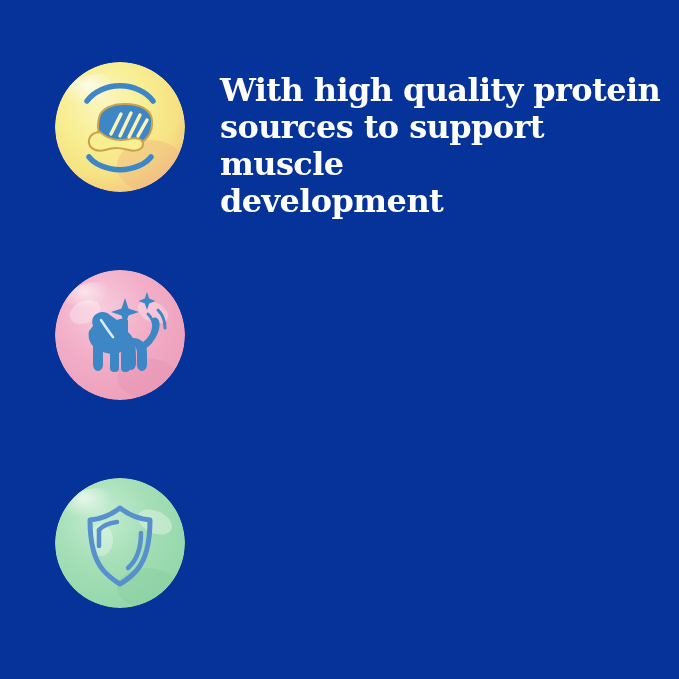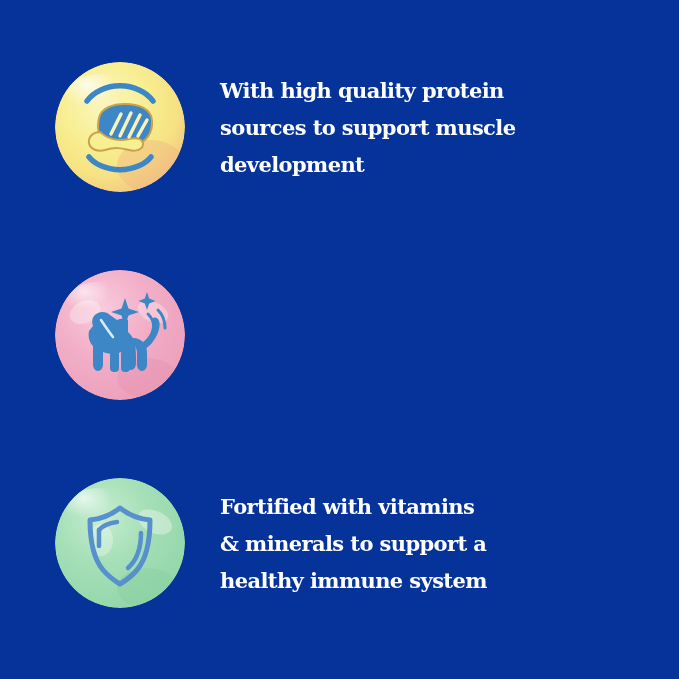--- a/index.html
+++ b/index.html
@@ -47,21 +47,21 @@
     height: 130px;
     display: block;
   }
 
   .benefit-text {
     flex: 1 1 auto;
     margin-left: 35px;
     margin-top: 10px;
     color: #ffffff;
     font-family: "DejaVu Serif", "Liberation Serif", serif;
-    font-size: 21px;
+    font-size: 32px;
     font-weight: bold;
     line-height: 37px;
     letter-spacing: -0.6px;
     white-space: pre-line;
     padding-right: 12px;
   }
   .benefit-text.indent-last {
     
   }
 </style>
@@ -196,18 +196,15 @@
         </g>
 
         <path d="M65 30 C56 37 46 41 35 42 C35 62 38 80 48 92 C54 99 60 103 65 106
                  C70 103 76 99 82 92 C92 80 95 62 95 42 C84 41 74 37 65 30 Z" fill="none" stroke="#5790CC" stroke-width="5" stroke-linejoin="round" stroke-linecap="round"></path>
 
         <path d="M44 52 L44 68" fill="none" stroke="#5790CC" stroke-width="4.5" stroke-linecap="round"></path>
         <path d="M44 52 C48 47 55 45 62 44" fill="none" stroke="#5790CC" stroke-width="4.5" stroke-linecap="round"></path>
         <path d="M86 55 C86 70 82 82 73 90" fill="none" stroke="#5790CC" stroke-width="4.5" stroke-linecap="round"></path>
       </svg>
     </div>
-    <div class="benefit-text">Fortified with vitamins
-&amp; minerals to support a
-healthy immune system</div>
   </div>
 
 </div>
 
 </body></html>

